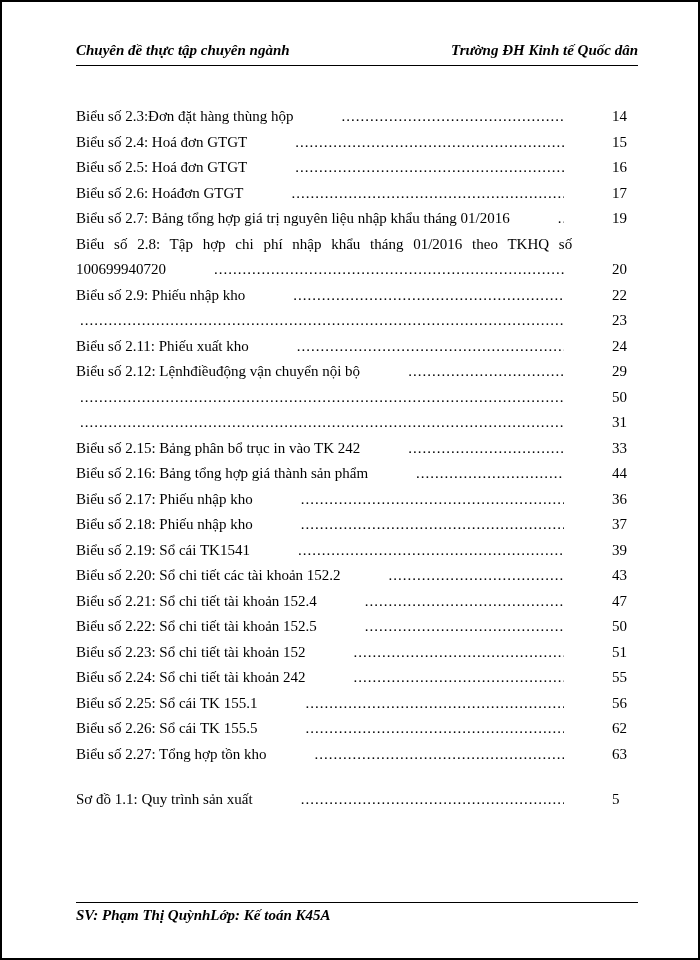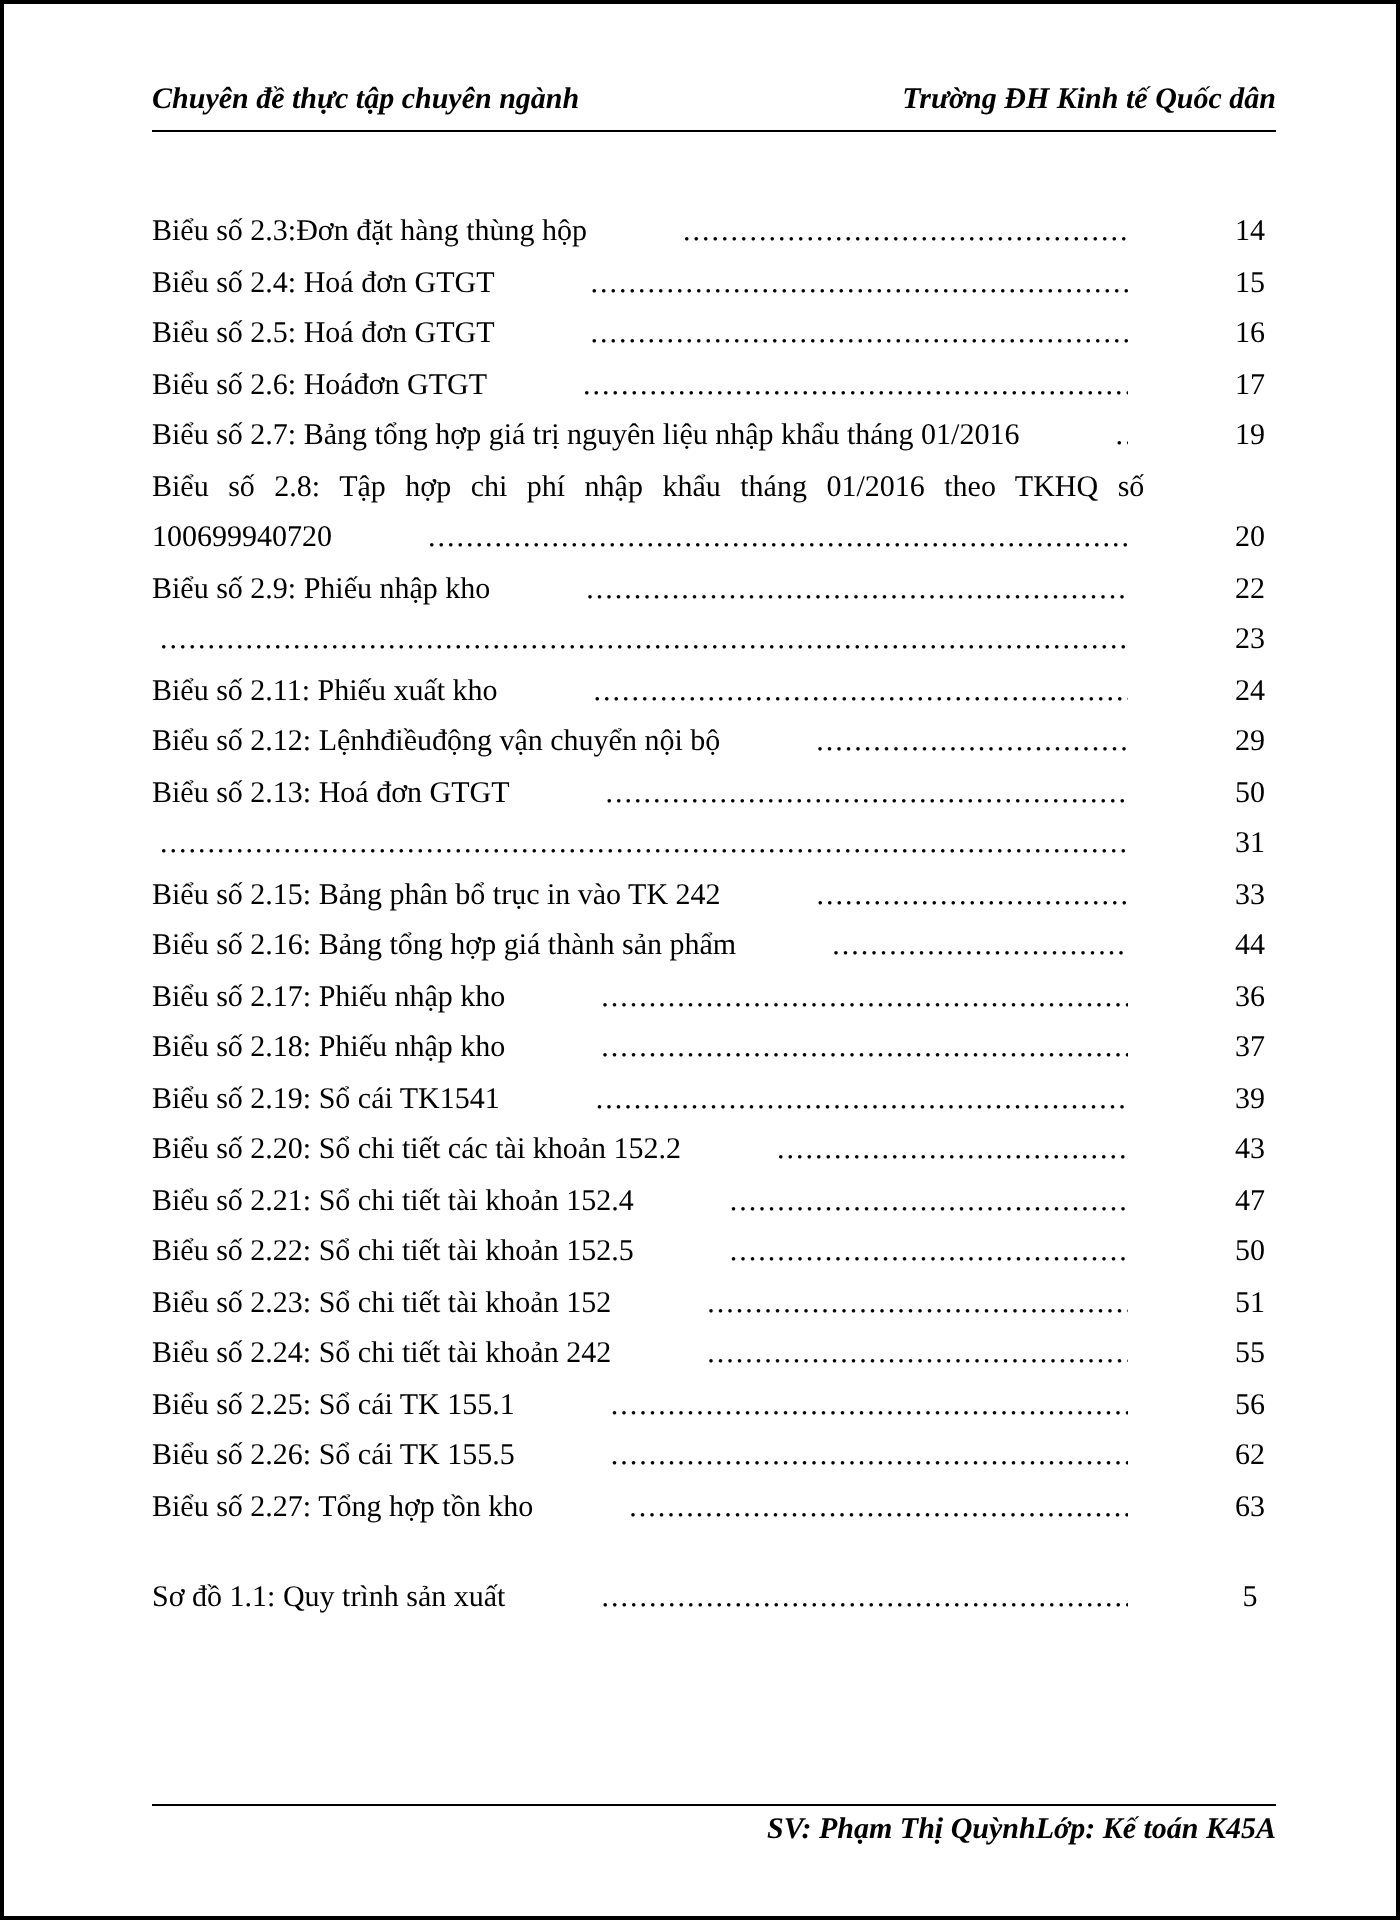--- a/index.html
+++ b/index.html
@@ -51,34 +51,34 @@
     position: relative;
     letter-spacing: 1px;
   }
   .toc-leader::after {
     content: "...................................................................................................................................................";
     color: #000;
   }
   .toc-page {
     flex: 0 0 auto;
     width: 26px;
-    text-align: center;
+    text-align: left;
   }
   .toc-continuation {
     display: block;
     word-spacing: 6px; 
   }
   .footer-rule {
     border-top: 1.4px solid #000;
     margin-top: auto;
     margin-bottom: 4px;
   }
   .footer-row {
     display: flex;
-    justify-content: flex-end;
+    justify-content: flex-start;
     font-style: italic;
     font-weight: bold;
   }
   .spacer {
     height: 20px;
   }
 </style>
 </head>
 <body>
 
@@ -137,21 +137,20 @@
         <span class="toc-text">Biểu số 2.11: Phiếu xuất kho</span>
         <span class="toc-leader"></span>
         <span class="toc-page">24</span>
       </div>
       <div class="toc-line">
         <span class="toc-text">Biểu số 2.12: Lệnhđiềuđộng vận chuyển nội bộ</span>
         <span class="toc-leader"></span>
         <span class="toc-page">29</span>
       </div>
       <div class="toc-line">
-        <span class="toc-text">Biểu số 2.13: Hoá đơn GTGT</span>
         <span class="toc-leader"></span>
         <span class="toc-page">50</span>
       </div>
       <div class="toc-line">
         <span class="toc-leader"></span>
         <span class="toc-page">31</span>
       </div>
       <div class="toc-line">
         <span class="toc-text">Biểu số 2.15: Bảng phân bổ trục in vào TK 242</span>
         <span class="toc-leader"></span>

